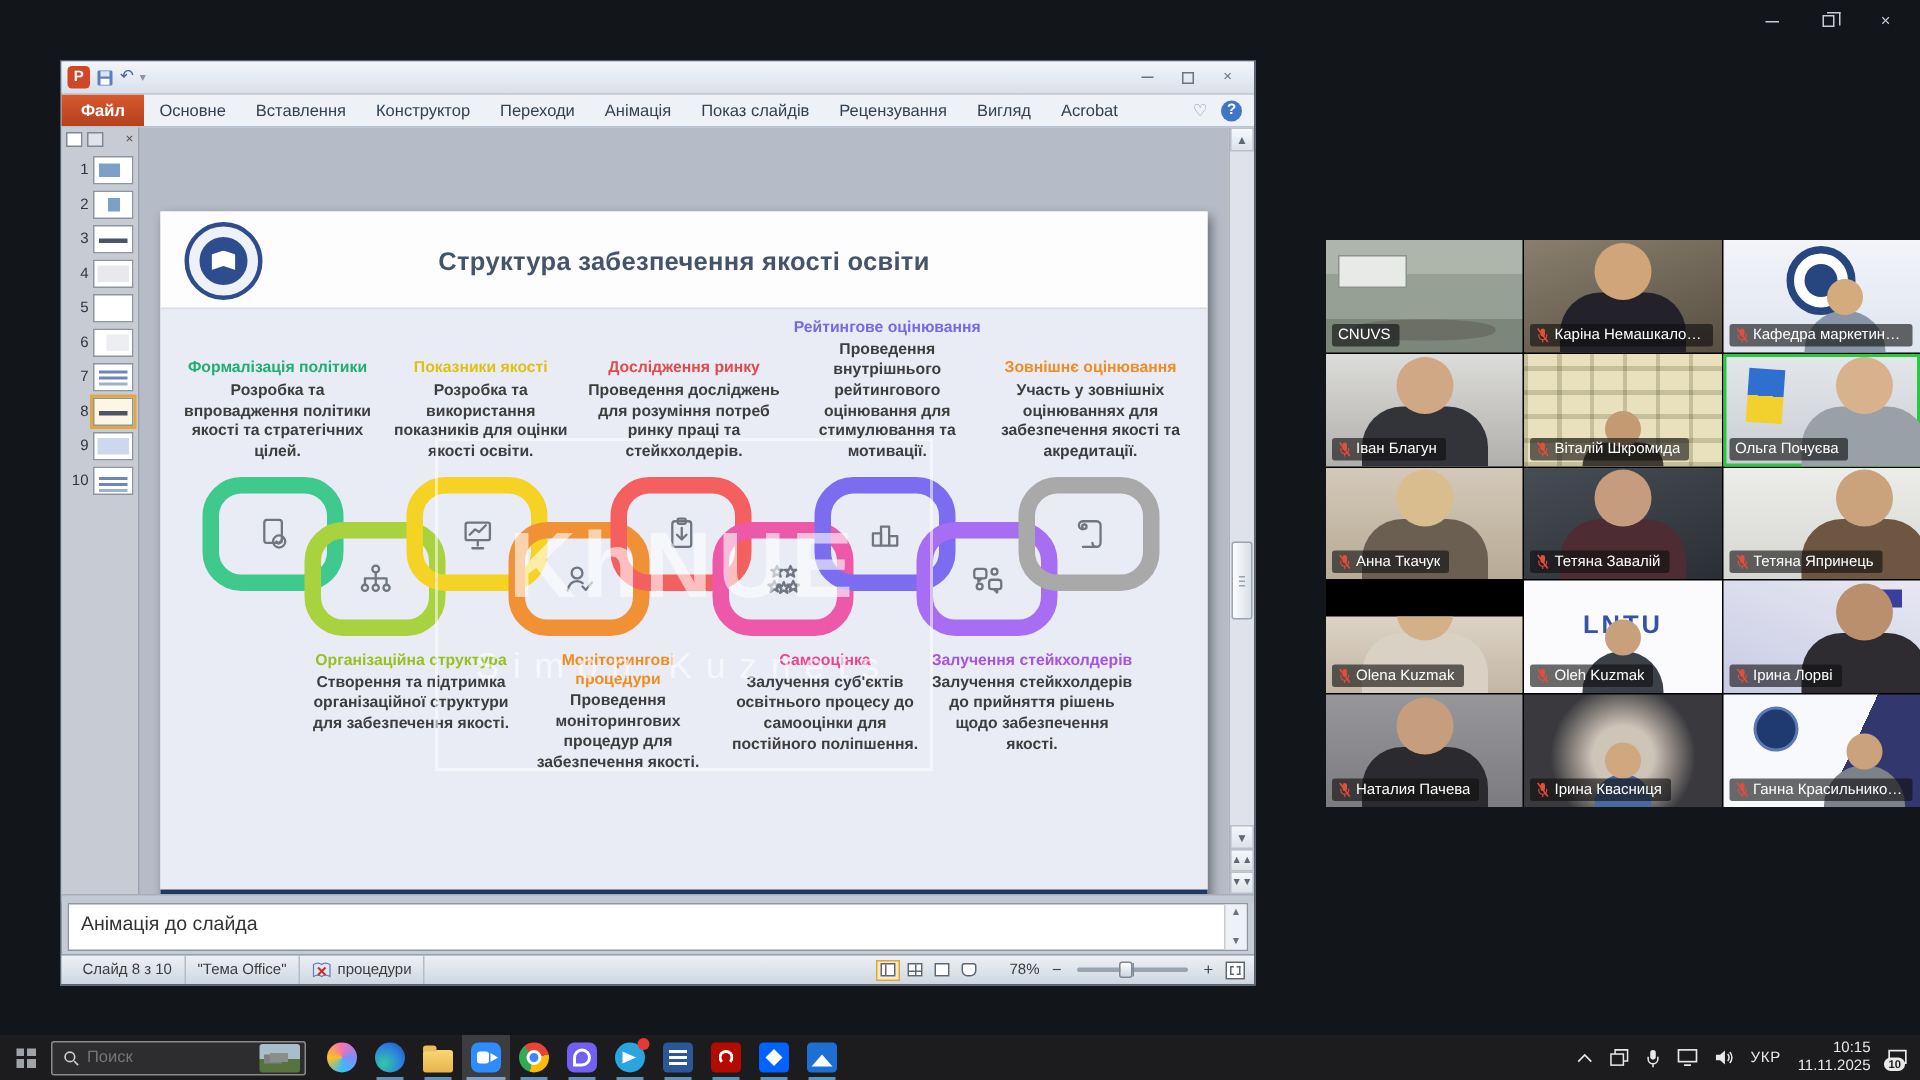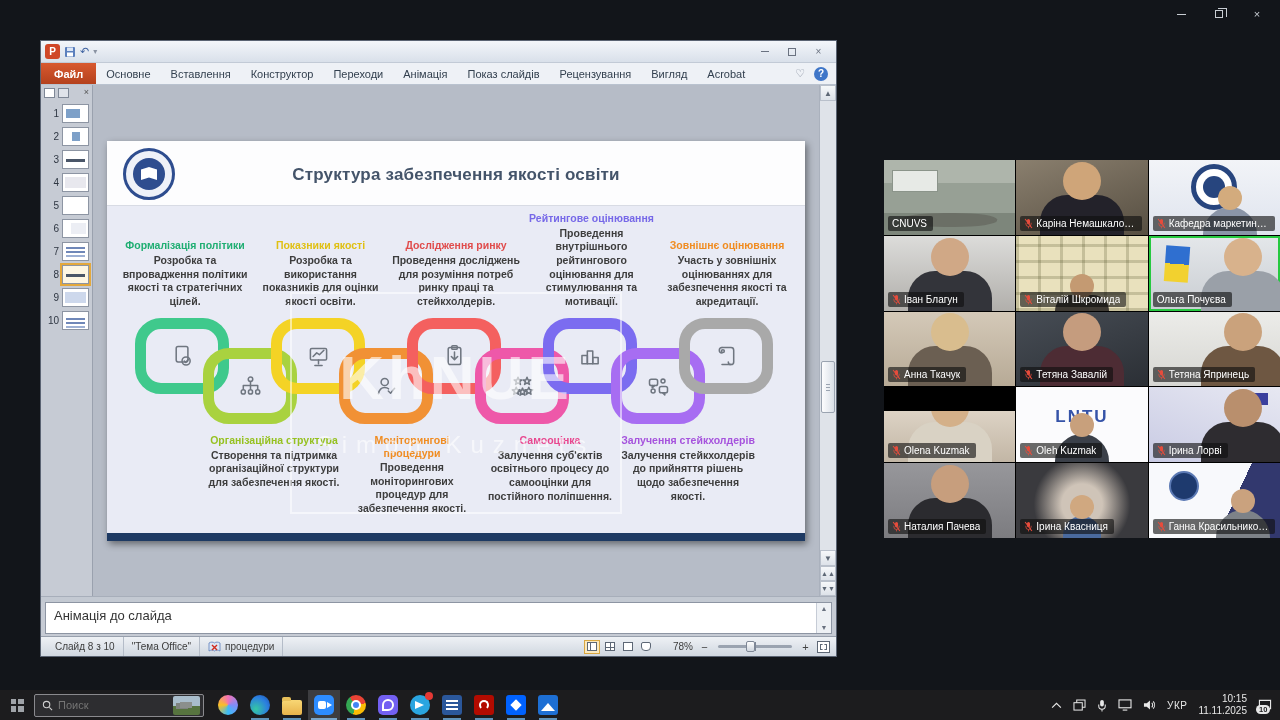--- a/index.html
+++ b/index.html
@@ -44,21 +44,21 @@
   .tmb { width:27px; height:19px; background:#fff; border:1px solid #8d95a3; position:relative; }
   .thumb-row.sel .tmb { outline:2px solid #e3a83c; background:#fdf6e3; }
   .tmb i { position:absolute; display:block; }
   .tmb .c-img { left:3px; top:4px; width:14px; height:9px; background:#7da0c8; }
   .tmb .c-bar { left:3px; right:3px; top:8px; height:3px; background:#4a5668; }
   .tmb .c-lines { left:3px; right:3px; top:4px; height:2px; background:#6f87b8; box-shadow:0 4px 0 #6f87b8, 0 8px 0 #9db0d4; }
   .tmb .c-box { left:2px; right:2px; top:3px; bottom:3px; background:#dce4f2; }
 
   
   .slide-region { flex:1; position:relative; overflow:hidden; }
-  .slide { width:698px; height:400px; margin:56px auto 0; background:#fff; box-shadow:2px 3px 7px rgba(0,0,0,.45); position:relative; }
+  .slide { width:698px; height:460px; margin:56px auto 0; background:#fff; box-shadow:2px 3px 7px rgba(0,0,0,.45); position:relative; }
   .slide-header { height:65px; background:#fdfdfe; border-bottom:1px solid #d8dbe4; position:relative; }
   .slide-title { text-align:center; padding-top:24px; font-size:17px; font-weight:bold; color:#44546a; letter-spacing:.2px; }
   .uni-logo { position:absolute; left:16px; top:7px; width:52px; height:52px; border-radius:50%; border:3px solid #2e4d8f; background:#eef1f8; display:flex; align-items:center; justify-content:center; }
   .uni-logo .core { width:32px; height:32px; border-radius:50%; background:#2e4d8f; position:relative; }
   .uni-logo .core::after { content:''; position:absolute; left:8px; top:9px; width:16px; height:13px; background:#fff; clip-path:polygon(0 20%,50% 0,100% 20%,100% 100%,50% 80%,0 100%); }
 
   .slide-body { position:absolute; top:65px; left:0; right:0; bottom:8px; background:#e9ebf5; overflow:hidden; }
   .slide-footerbar { position:absolute; bottom:0; left:0; width:100%; height:8px; background:#1e3a63; }
 
   .topblocks { position:absolute; top:6px; left:14px; right:14px; display:flex; justify-content:space-between; align-items:flex-end; }

